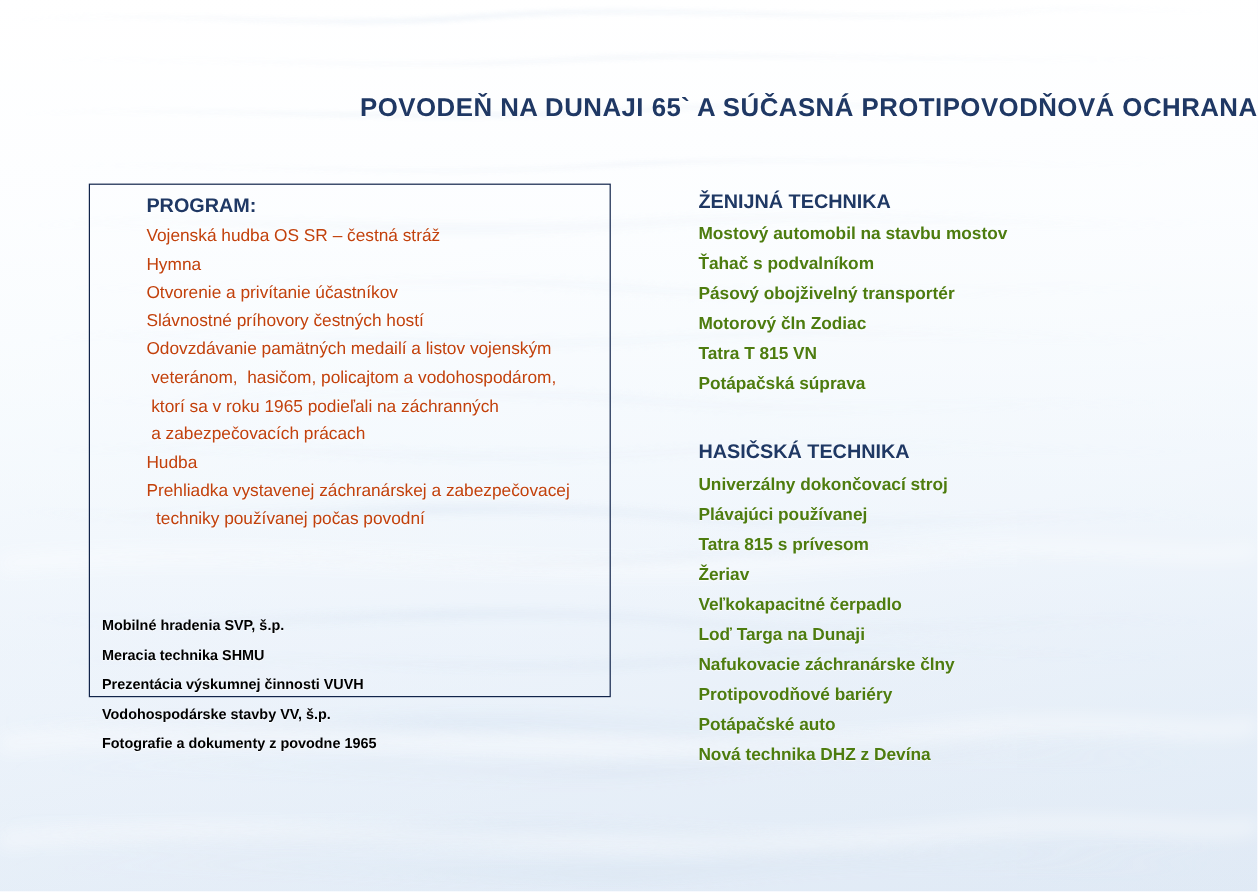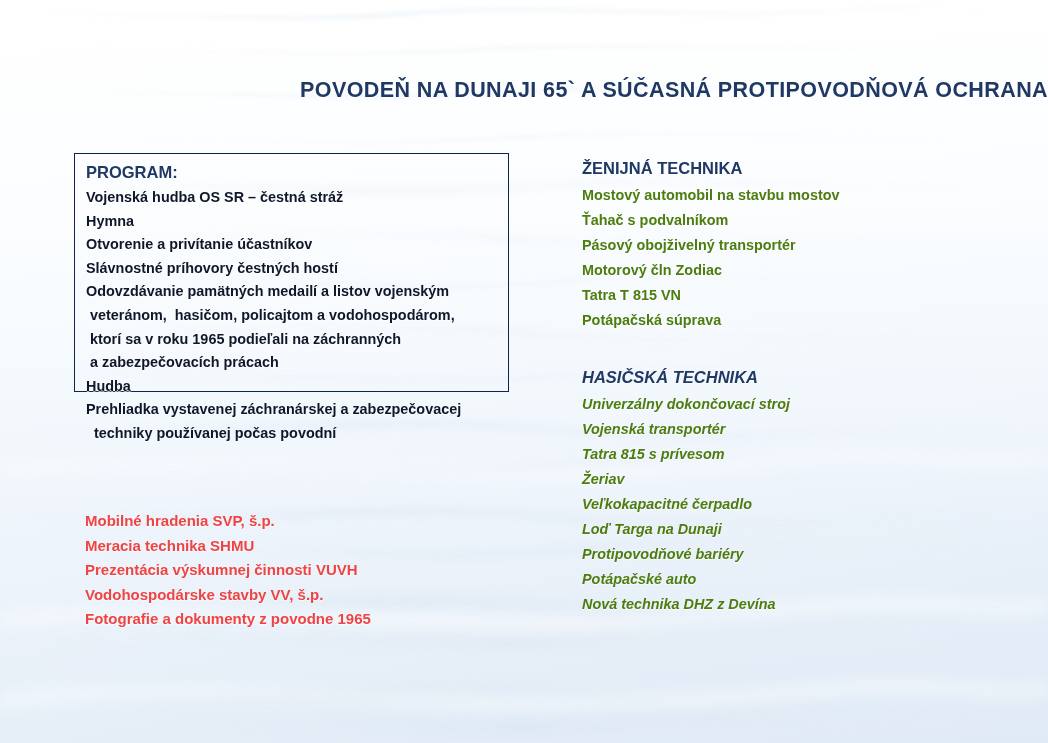--- a/index.html
+++ b/index.html
@@ -57,68 +57,69 @@
     white-space: nowrap;
     margin-left: 12px;
   }
 
   
   .program-box {
     position: absolute;
     left: 74px;
     top: 153px;
     width: 435px;
-    height: 239px;
+    height: 428px;
     border: 1.6px solid #11244a;
     box-sizing: border-box;
+    padding-left: 36px;
   }
   .program-inner {
     padding: 6px 0 0 11px;
   }
   .program-heading {
     font-size: 16.5px;
     font-weight: bold;
     color: #1f3864;
     line-height: 25px;
     margin-bottom: 1px;
     text-shadow: 0 1px 1px rgba(255,255,255,0.8);
   }
   .program-line {
     font-size: 14.4px;
-    font-weight: bold;
-    color: #0f172a;
+    font-weight: normal;
+    color: #c2410c;
     line-height: 23.6px;
     white-space: pre;
     text-shadow: 0 1px 1px rgba(255,255,255,0.8);
   }
 
   
   .lower-list {
     position: absolute;
     left: 85px;
     top: 509px;
   }
   .lower-list .list-line {
-    font-size: 15px;
-    font-weight: bold;
-    color: #ef4444;
+    font-size: 12px;
+    font-weight: bold;
+    color: #000000;
     line-height: 24.6px;
     white-space: pre;
     text-shadow: 0 1px 1px rgba(255,255,255,0.8);
   }
 
   
   .right-col {
     position: absolute;
     left: 582px;
     top: 155px;
     width: 430px;
   }
   .section { margin: 0; }
-  .section + .section { margin-top: 30px; font-style: italic; }
+  .section + .section { margin-top: 30px; }
   .section-heading {
     font-size: 16.5px;
     font-weight: bold;
     color: #1f3864;
     line-height: 26px;
     margin-bottom: 2px;
     white-space: pre;
     text-shadow: 0 1px 1px rgba(255,255,255,0.8);
   }
   .section-item {
@@ -234,25 +235,26 @@
       <div class="section-item">Ťahač s podvalníkom</div>
       <div class="section-item">Pásový obojživelný transportér</div>
       <div class="section-item">Motorový čln Zodiac</div>
       <div class="section-item">Tatra T 815 VN</div>
       <div class="section-item">Potápačská súprava</div>
     </div>
 
     <div class="section">
       <div class="section-heading">HASIČSKÁ TECHNIKA</div>
       <div class="section-item">Univerzálny dokončovací stroj</div>
-      <div class="section-item">Vojenská transportér</div>
+      <div class="section-item">Plávajúci používanej</div>
       <div class="section-item">Tatra 815 s prívesom</div>
       <div class="section-item">Žeriav</div>
       <div class="section-item">Veľkokapacitné čerpadlo</div>
       <div class="section-item">Loď Targa na Dunaji</div>
+      <div class="section-item">Nafukovacie záchranárske člny</div>
       <div class="section-item">Protipovodňové bariéry</div>
       <div class="section-item">Potápačské auto</div>
       <div class="section-item">Nová technika DHZ z Devína</div>
     </div>
 
   </div>
 
 </div>
 
 </body></html>

